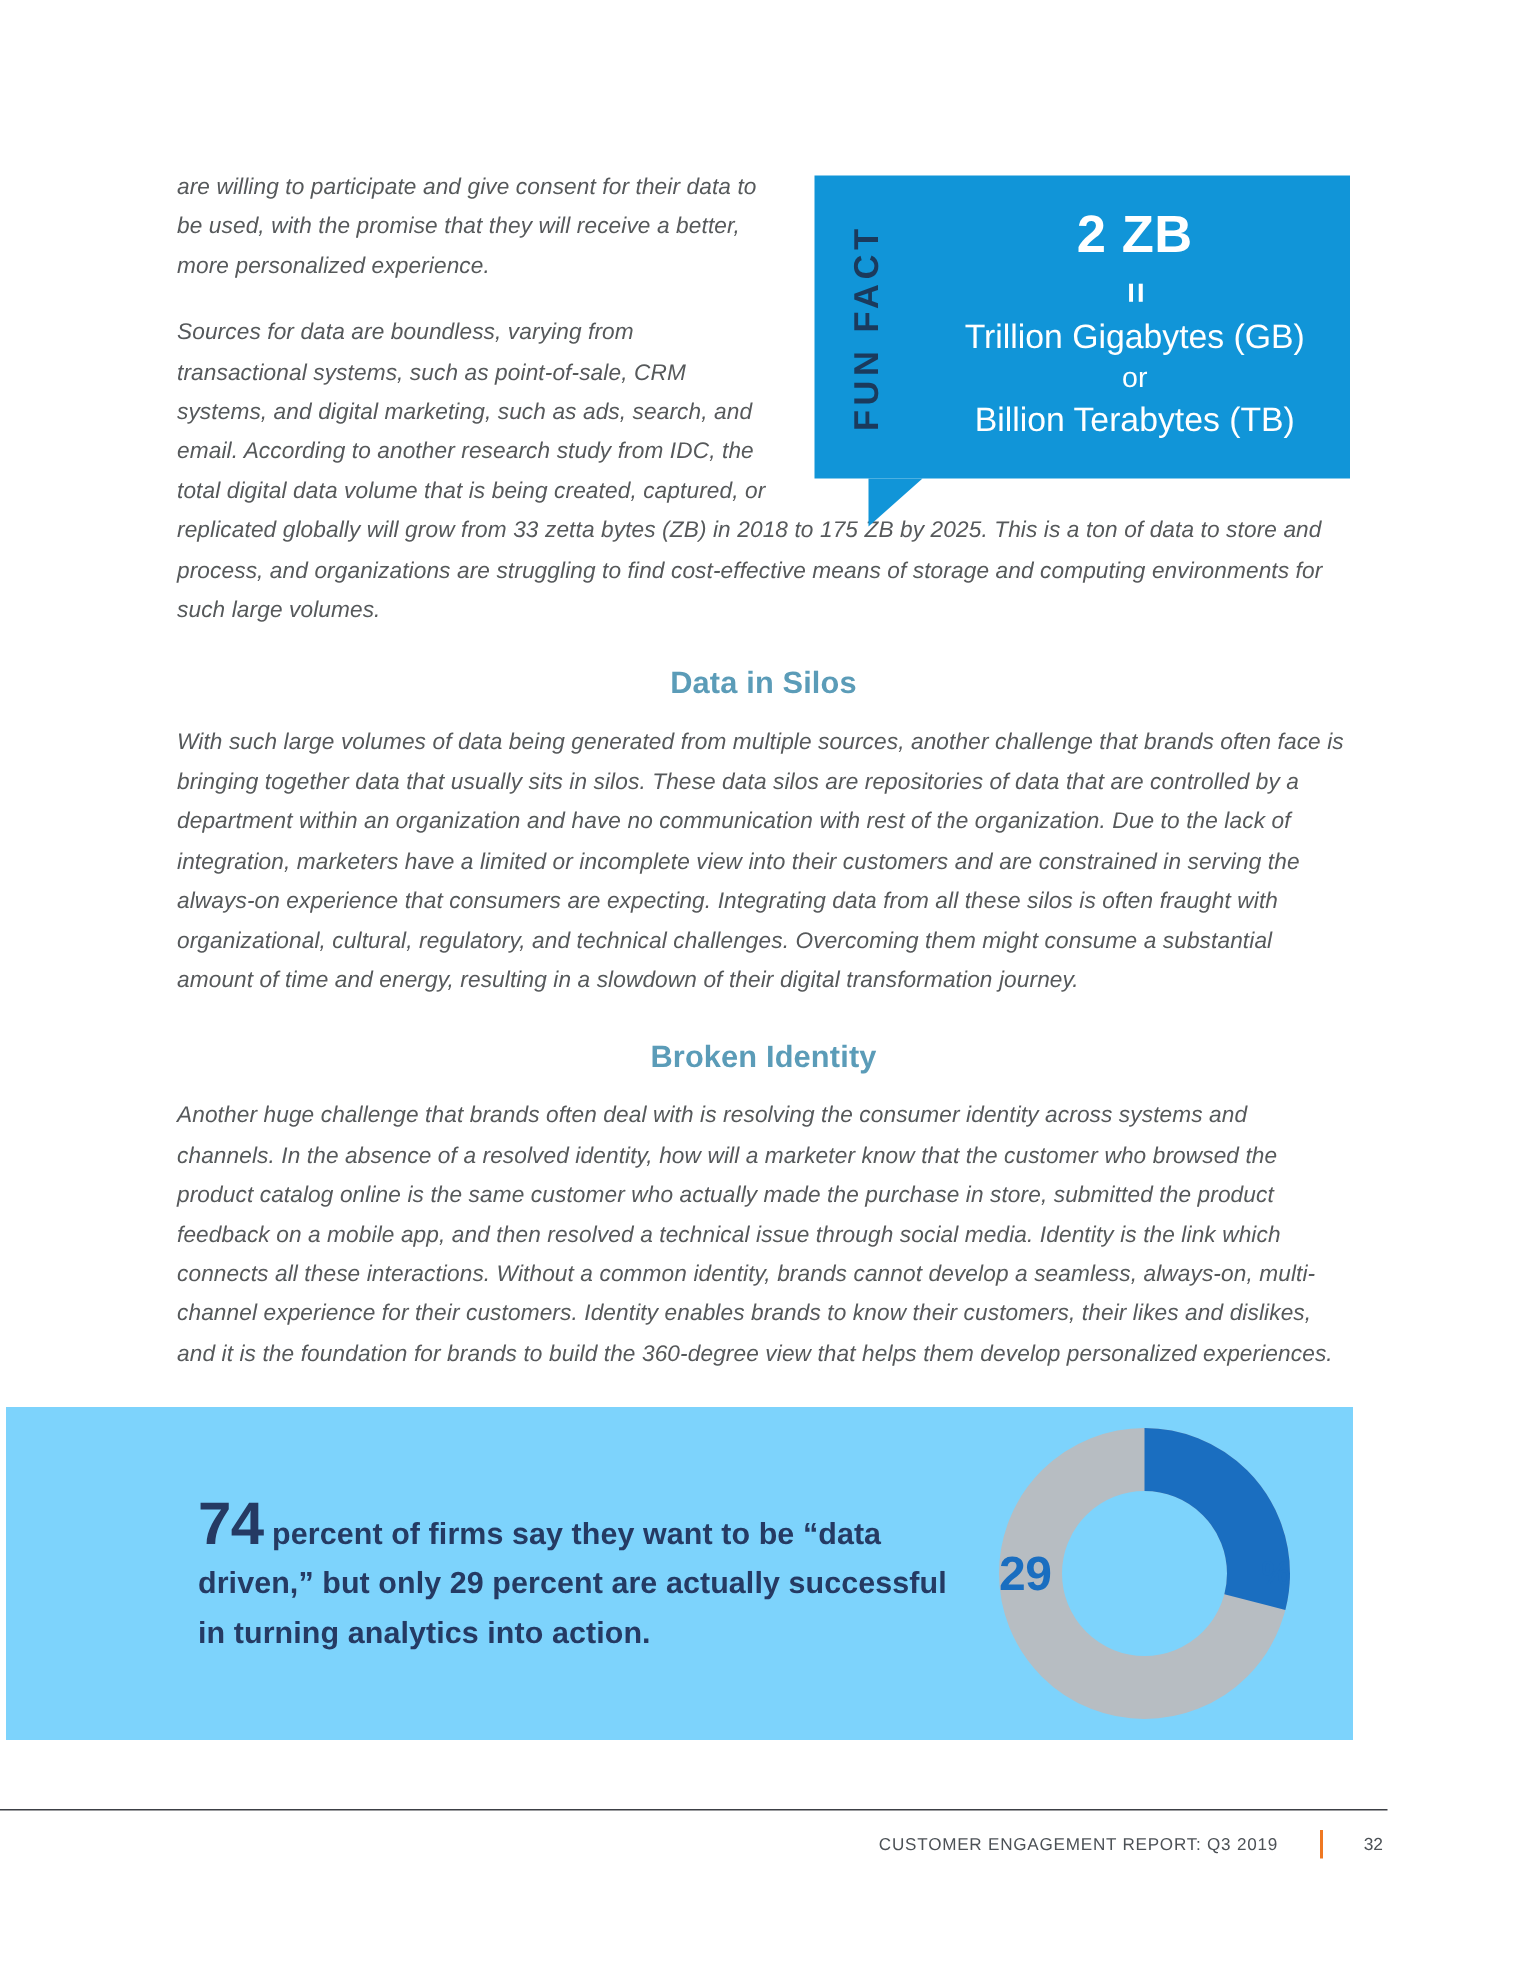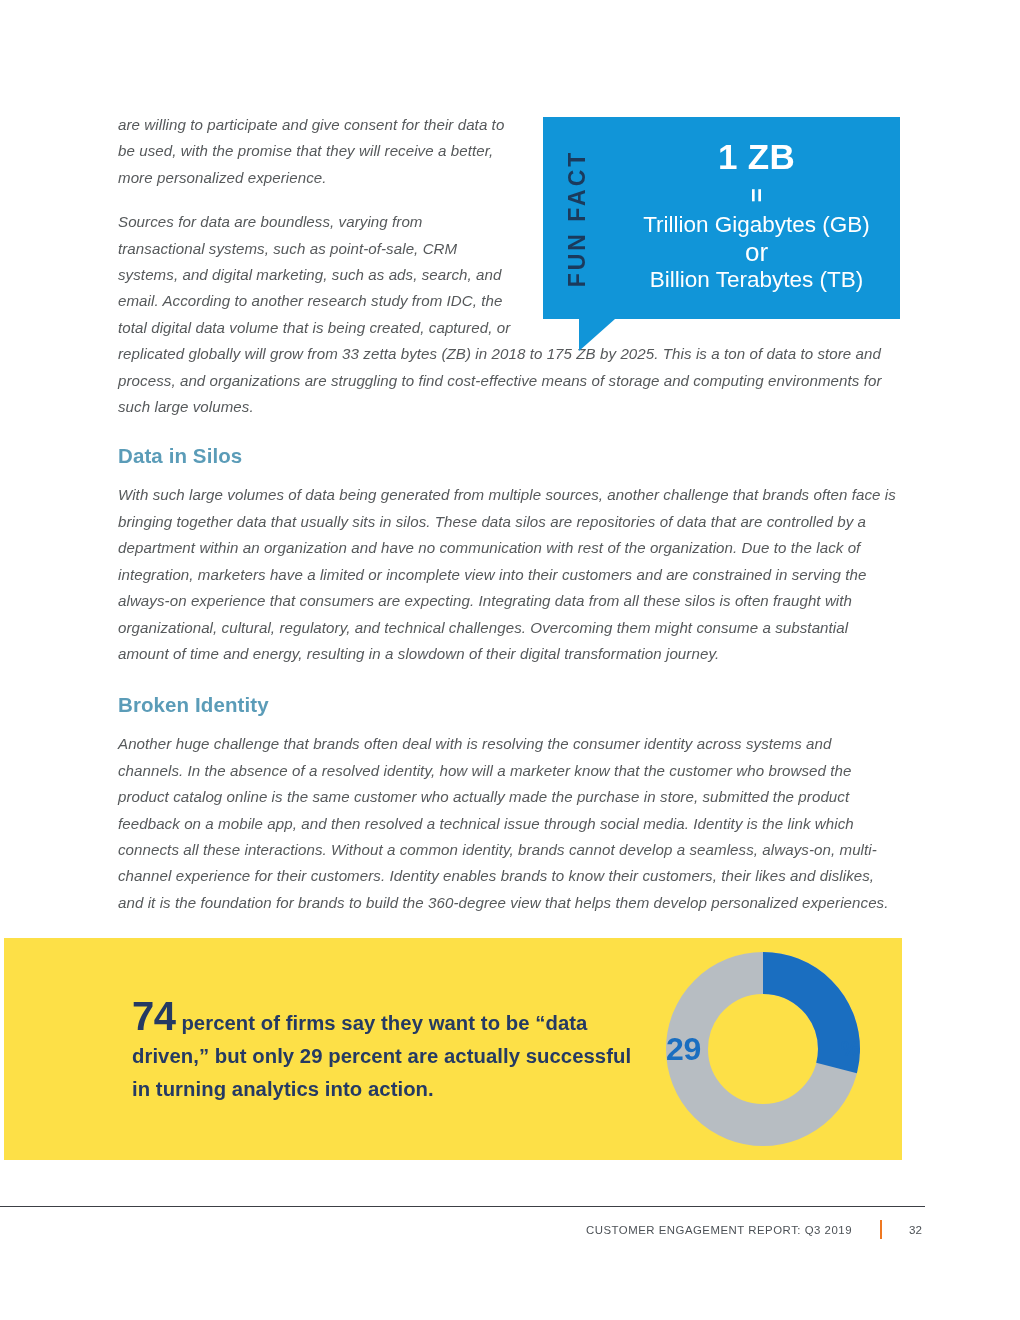--- a/index.html
+++ b/index.html
@@ -109,45 +109,46 @@
     transform: rotate(90deg);
   }
   .funfact-line {
     font-size: 22.5px;
     line-height: 30px;
     color: #ffffff;
     font-weight: normal;
     text-align: right;
   }
   .funfact-or {
-    font-size: 26px;
+    font-size: 19px;
     line-height: 25px;
     color: #ffffff;
     text-align: left;
   }
 
   
   h2.section-heading {
     margin: 26px 0 14px 0;
     font-size: 20.5px;
     font-weight: bold;
     color: #5b9cb8;
     letter-spacing: 0.005em;
     clear: both;
+    text-align: center;
   }
   h2.section-heading.first { margin-top: 24px; }
 
   
   .stat-banner {
     position: absolute;
     left: 4px;
     top: 938px;
     width: 898px;
     height: 222px;
-    background: #fde047;
+    background: #7dd3fc;
   }
   .stat-text {
     position: absolute;
     left: 128px;
     top: 62px;
     width: 512px;
     color: #253a63;
     font-size: 20.3px;
     font-weight: bold;
     line-height: 33px;
@@ -227,21 +228,21 @@
 <div class="page">
 
   <div class="content">
 
     <div class="funfact-wrap">
       <div class="funfact-box">
         <div class="funfact-label-col">
           <span class="funfact-label">FUN FACT</span>
         </div>
         <div class="funfact-body">
-          <div class="funfact-headline">1 ZB</div>
+          <div class="funfact-headline">2 ZB</div>
           <div class="funfact-equals">=</div>
           <div class="funfact-line">Trillion Gigabytes (GB)</div>
           <div class="funfact-or">or</div>
           <div class="funfact-line">Billion Terabytes (TB)</div>
         </div>
       </div>
       <div class="funfact-tail"></div>
     </div>
 
     <p class="body-text">are willing to participate and give consent for their data to be used, with the promise that they will receive a better, more personalized experience.</p>

